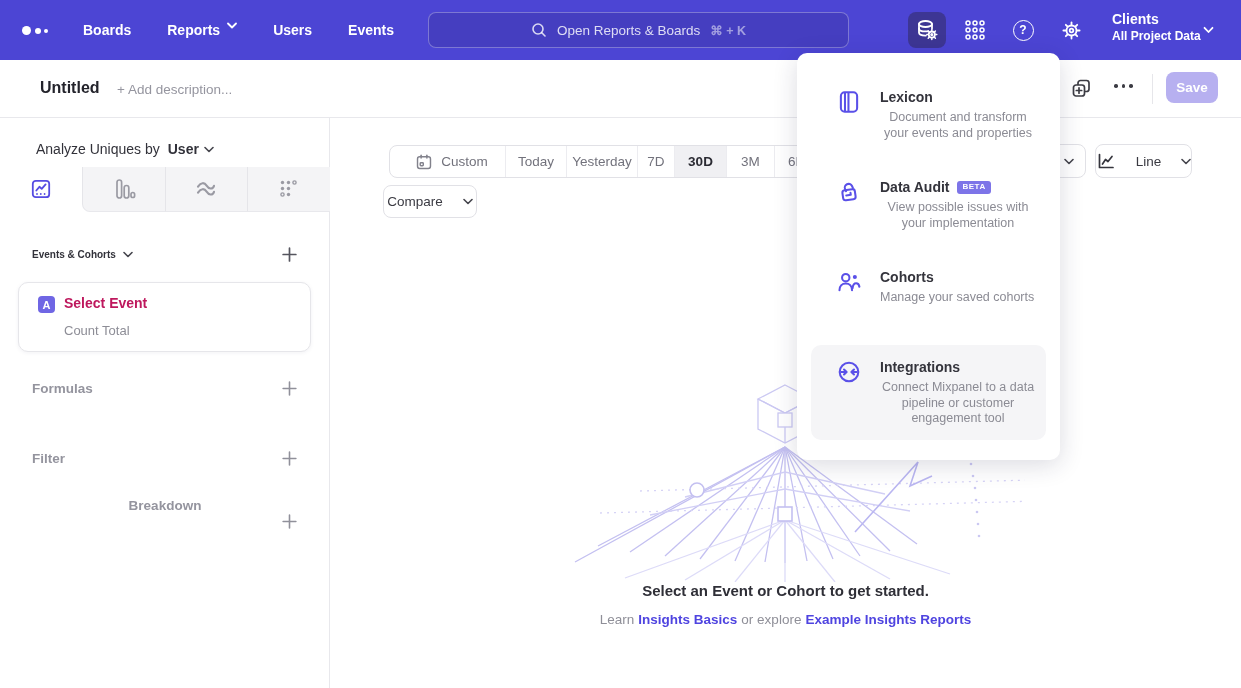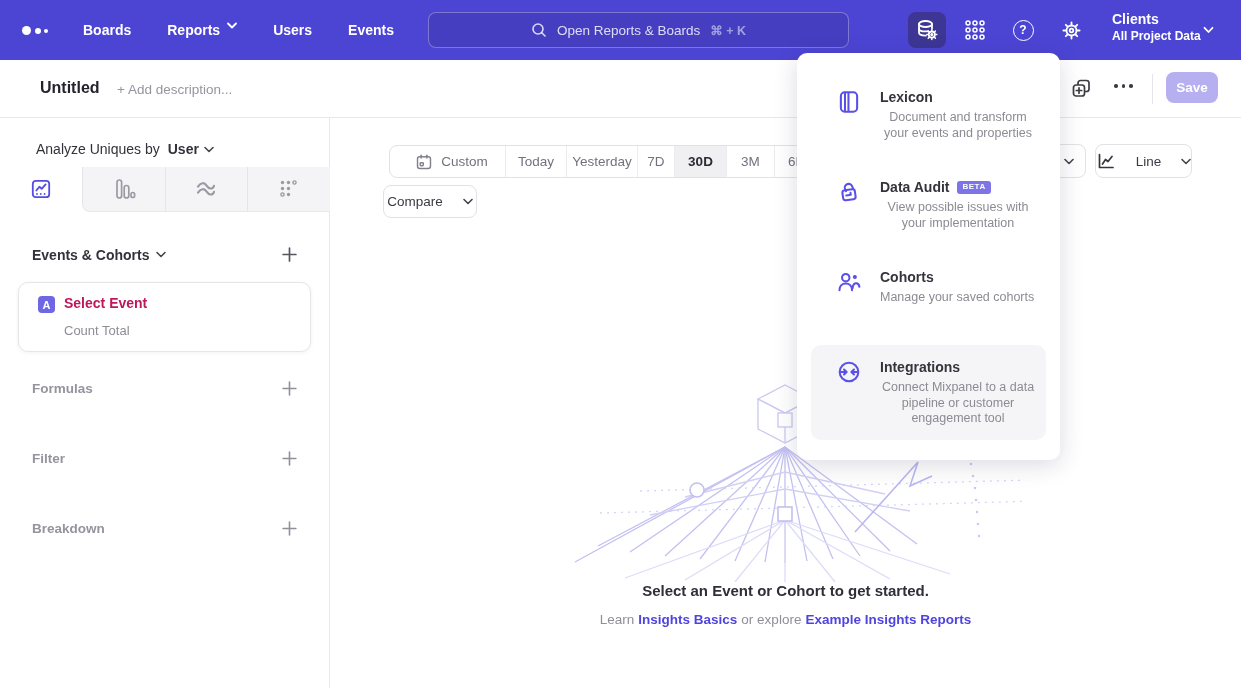--- a/index.html
+++ b/index.html
@@ -37,21 +37,21 @@
 
   
   .sidebar { position:absolute; left:0; top:118px; width:330px; height:570px; background:#fff; border-right:1px solid #e8e8ec; }
   .an-row { position:absolute; left:0; top:7px; width:330px; height:49px; border-bottom:1px solid #ececf0; display:flex; align-items:center; padding-left:36px; gap:5px; font-size:14px; color:#32323a; }
   .an-row b { font-weight:700; margin-left:3px; }
   .tabs { position:absolute; left:0; top:49px; width:330px; height:45px; display:flex; }
   .tab { flex:1; display:flex; align-items:center; justify-content:center; background:#f4f4f6; border-bottom:1px solid #e8e8ec; border-left:1px solid #e5e5e9; color:#9a9aa3; cursor:pointer; }
   .tab.sel { background:#fff; border-bottom:1px solid transparent; border-left:none; color:#564ce2; }
   .tab.r1 { border-bottom-left-radius:8px; }
   .ev-row { position:absolute; left:32px; top:128px; width:266px; display:flex; align-items:center; }
-  .ev-row .lbl { font-size:14px; font-weight:700; color:#32323a; margin-right:7px; }
+  .ev-row .lbl { font-size:10px; font-weight:700; color:#32323a; margin-right:7px; }
   .plusbtn { margin-left:auto; cursor:pointer; display:flex; }
   .event-card { position:absolute; left:18px; top:164px; width:293px; height:70px; background:#fff; border:1px solid #e6e6ea; border-radius:10px; box-shadow:0 1px 4px rgba(40,40,80,0.06); cursor:pointer; }
   .abadge { position:absolute; left:19px; top:13px; width:17px; height:17px; border-radius:4px; background:#6f66e4; color:#fff; font-size:11px; font-weight:700; display:flex; align-items:center; justify-content:center; }
   .ev-title { position:absolute; left:45px; top:12px; font-size:14px; font-weight:700; color:#be185d; }
   .ev-sub { position:absolute; left:45px; top:40px; font-size:13px; color:#8d8d96; }
   .side-sec { position:absolute; left:32px; width:266px; display:flex; align-items:center; }
   .side-sec .lbl { font-size:13.5px; font-weight:700; color:#94949e; }
 
   
   .seg-control { position:absolute; left:389px; top:145px; height:33px; display:flex; background:#fff; border:1px solid #e1e1e6; border-radius:8px; overflow:hidden;padding-left:8px; }
@@ -304,21 +304,21 @@
         </span>
     </div>
     <div class="side-sec" style="top:332px;">
       <span class="lbl">Filter</span>
       <span class="plusbtn">
           <svg width="17" height="17" viewBox="0 0 16 16">
             <path d="M8,2 V14 M2,8 H14" stroke="#90909a" stroke-width="1.5" stroke-linecap="round"></path>
           </svg>
         </span>
     </div>
-    <div class="side-sec" style="top:402px;">
+    <div class="side-sec" style="top:380px;flex-direction:column;">
       <span class="lbl">Breakdown</span>
       <span class="plusbtn">
           <svg width="17" height="17" viewBox="0 0 16 16">
             <path d="M8,2 V14 M2,8 H14" stroke="#90909a" stroke-width="1.5" stroke-linecap="round"></path>
           </svg>
         </span>
     </div>
   </div>
 
   <svg class="abs" style="left:545px;top:372px;" width="480" height="210" viewBox="0 0 480 210">

